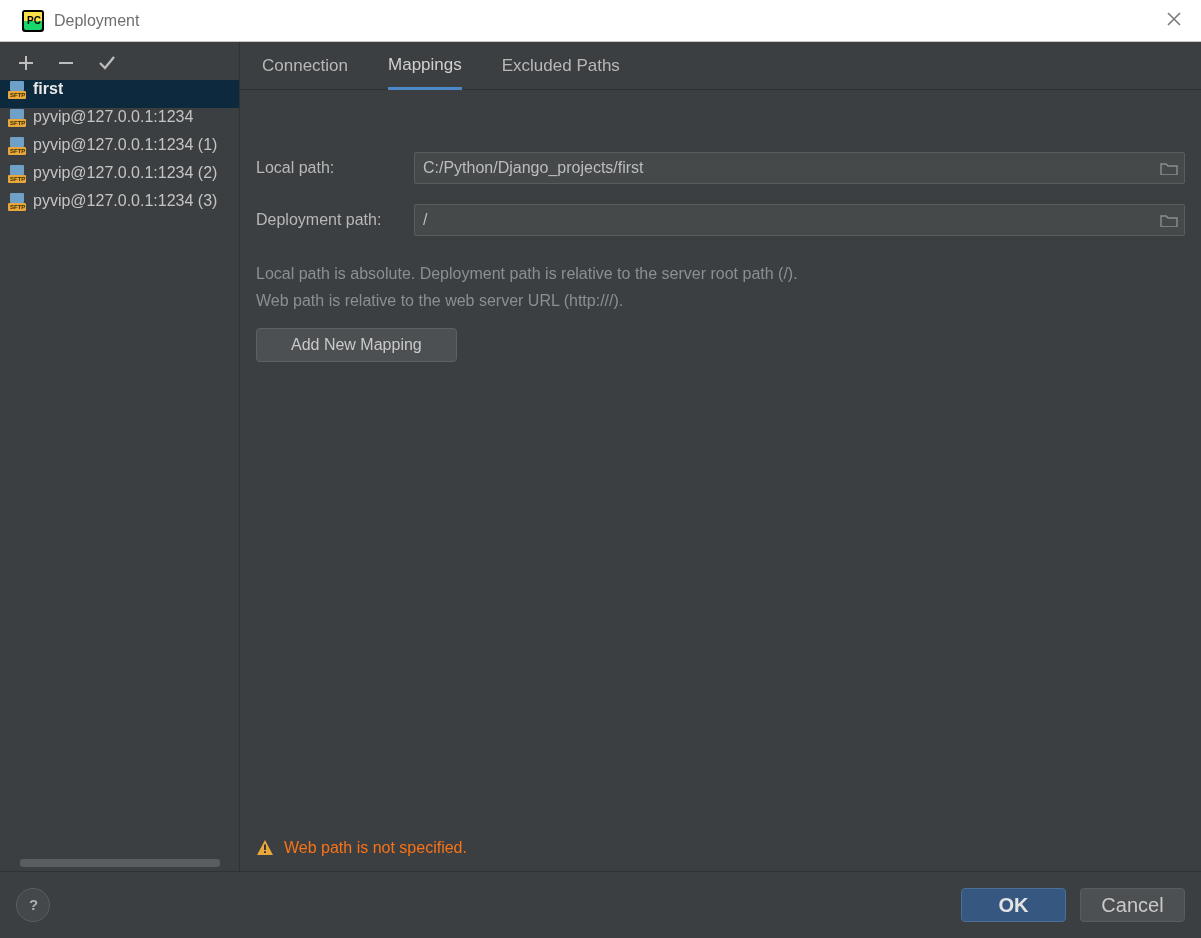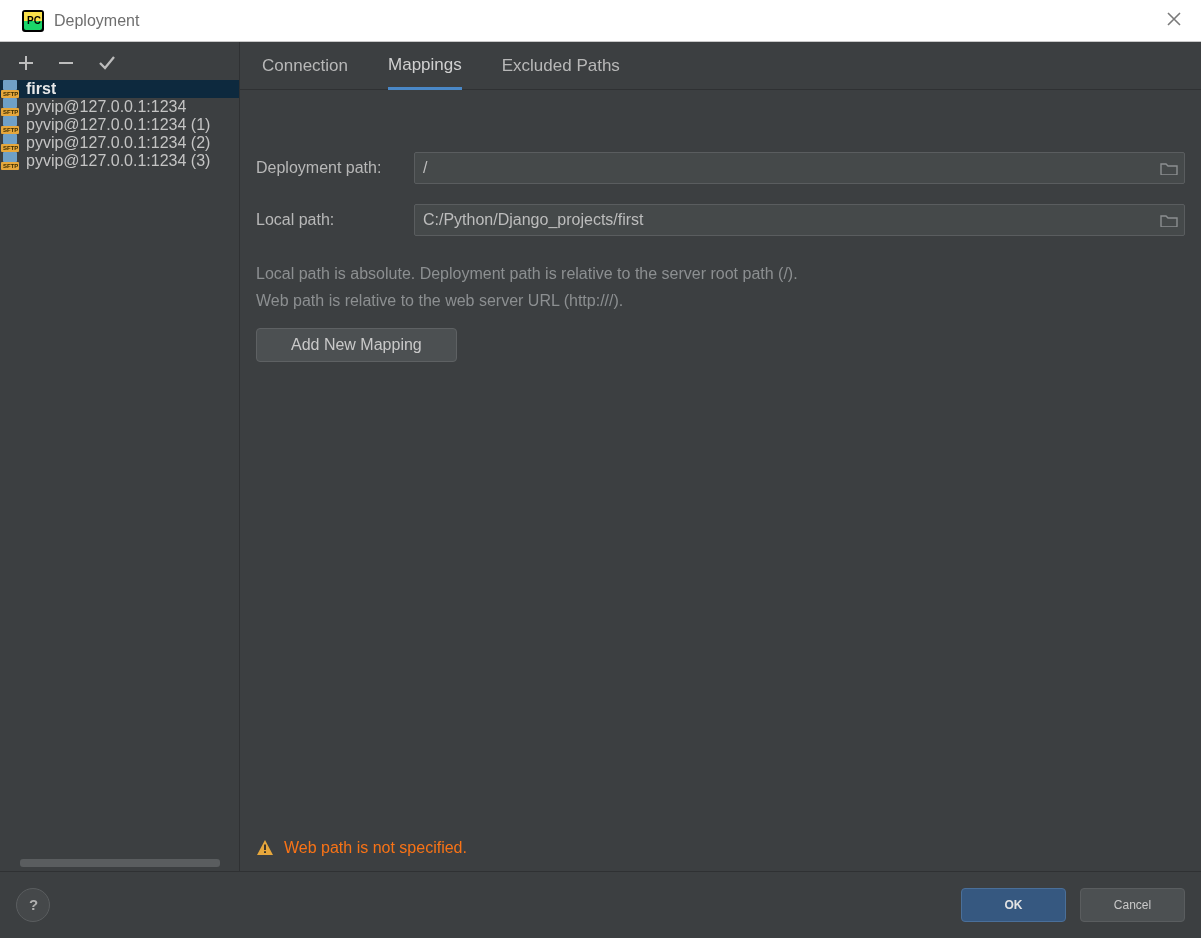--- a/index.html
+++ b/index.html
@@ -62,23 +62,23 @@
   }
   .sidebar-toolbar .tb-btn {
     color: #b7b7b7;
     cursor: pointer;
     display:flex;align-items:center;justify-content:center;
   }
   .sidebar-list {
     flex: 1;
   }
   .deploy-item {
-    height: 18px;
-    display: flex;
-    align-items: center;
+    height: 28px;
+    display: flex;
+    padding-left: 7px;
     white-space: nowrap;
     overflow: hidden;
     color: #c4c4c4;
     font-size: 16px;
     cursor: pointer;
   }
   .deploy-item.selected { background: #0d293e; color: #e8e8e8; }
   .deploy-item.selected .item-label { font-weight: 700; }
   .deploy-item .sftp-icon { width: 20px; height: 20px; margin-right: 6px; flex-shrink:0; }
   .deploy-item .item-label { overflow: hidden; text-overflow: clip; }
@@ -204,21 +204,21 @@
   .help-circle {
     width:34px;height:34px;border-radius:50%;
     background:#45484a;border:1px solid #5a5d5f;
     display:flex;align-items:center;justify-content:center;
     color:#b0b0b0;font-size:18px;cursor:pointer;
   }
   .footer .spacer{flex:1;}
   .dlg-btn {
     min-width:105px;height:34px;
     border-radius:4px;
-    font-size:12px;
+    font-size:20px;
     cursor:pointer;
     margin-left:14px;
     border:1px solid #5a5d5f;
     background:#4c5052;
     color:#c9c9c9;
   }
   .dlg-btn.primary {
     background:#365880;
     border-color:#4a6f99;
     color:#e3e3e3;
@@ -326,35 +326,35 @@
   <div class="content">
     <div class="tabs">
       <div class="tab">Connection</div>
       <div class="tab active">Mappings</div>
       <div class="tab">Excluded Paths</div>
     </div>
 
     <div class="form">
 
       <div class="form-row">
-        <div class="row-label">Deployment path:</div>
+        <div class="row-label">Local path:</div>
         <div class="field-wrap">
-          <input type="text" value="/" style="">
+          <input type="text" value="C:/Python/Django_projects/first" style="">
           <span class="folder-btn">
             <svg width="18" height="14" viewBox="0 0 18 14">
                 <path d="M1 3 h5 l2 2 h9 v8 a1 1 0 0 1 -1 1 h-14 a1 1 0 0 1 -1 -1 z" fill="none" stroke="#8c8f91" stroke-width="1.4"></path>
               </svg>
           </span>
         </div>
       </div>
 
       <div class="form-row">
-        <div class="row-label">Local path:</div>
+        <div class="row-label">Deployment path:</div>
         <div class="field-wrap">
-          <input type="text" value="C:/Python/Django_projects/first" style="">
+          <input type="text" value="/" style="">
           <span class="folder-btn">
             <svg width="18" height="14" viewBox="0 0 18 14">
                 <path d="M1 3 h5 l2 2 h9 v8 a1 1 0 0 1 -1 1 h-14 a1 1 0 0 1 -1 -1 z" fill="none" stroke="#8c8f91" stroke-width="1.4"></path>
               </svg>
           </span>
         </div>
       </div>
 
 
       <div class="help-text">

